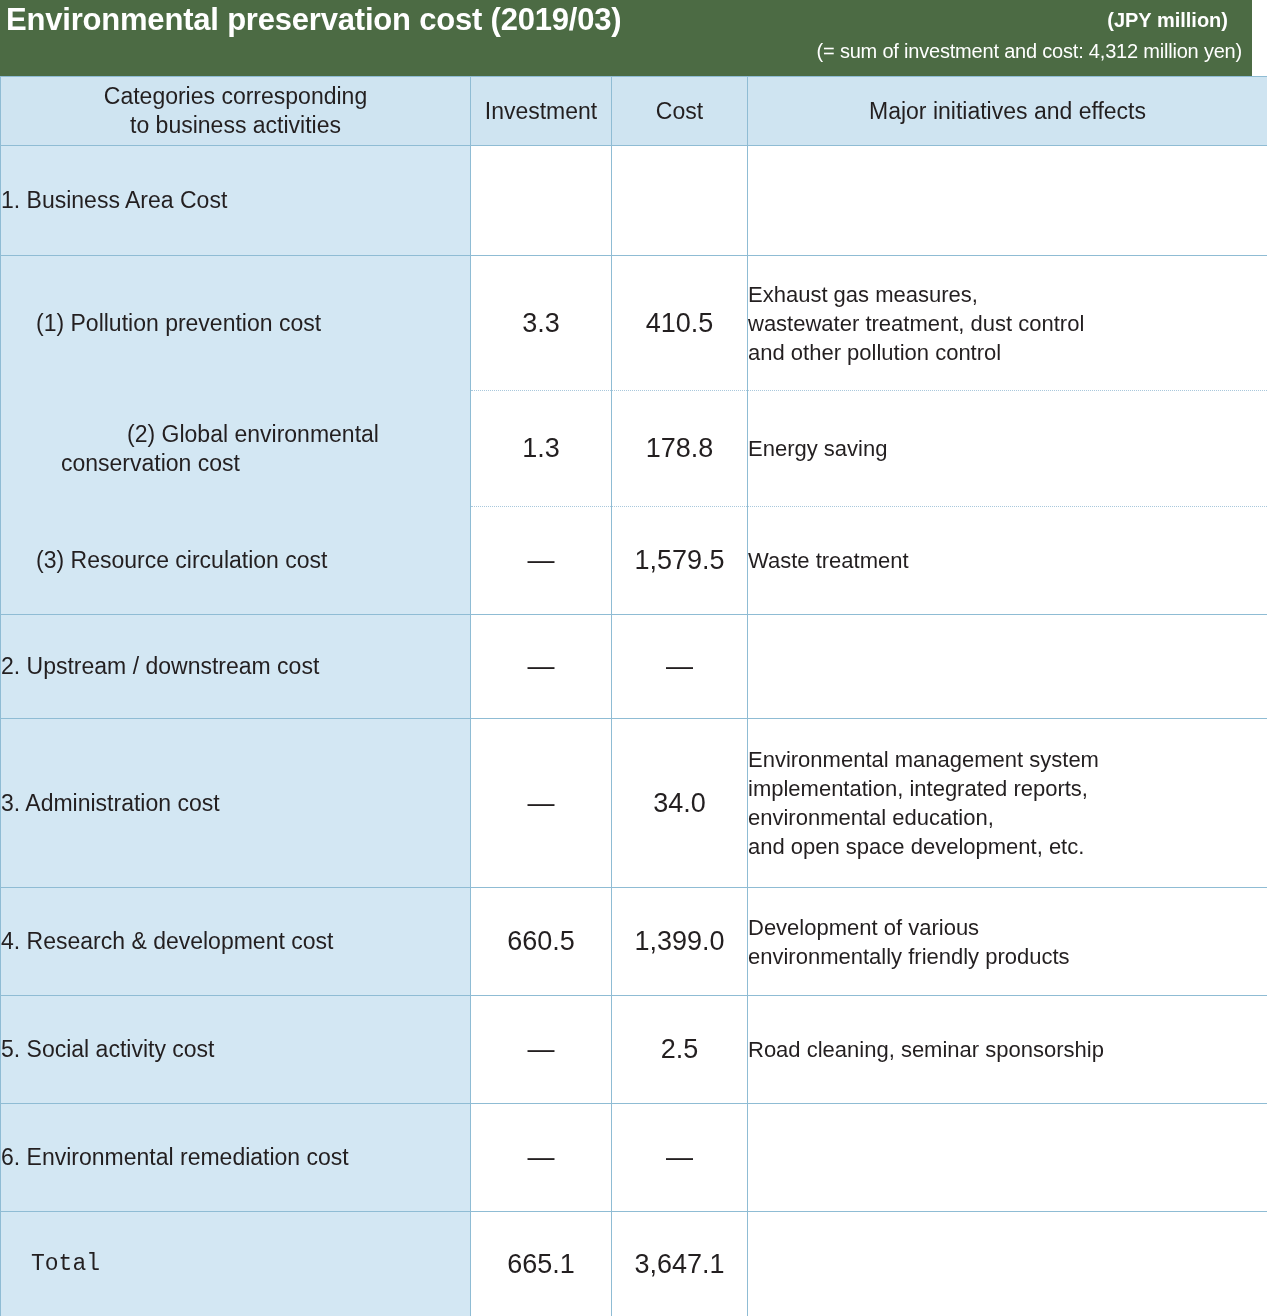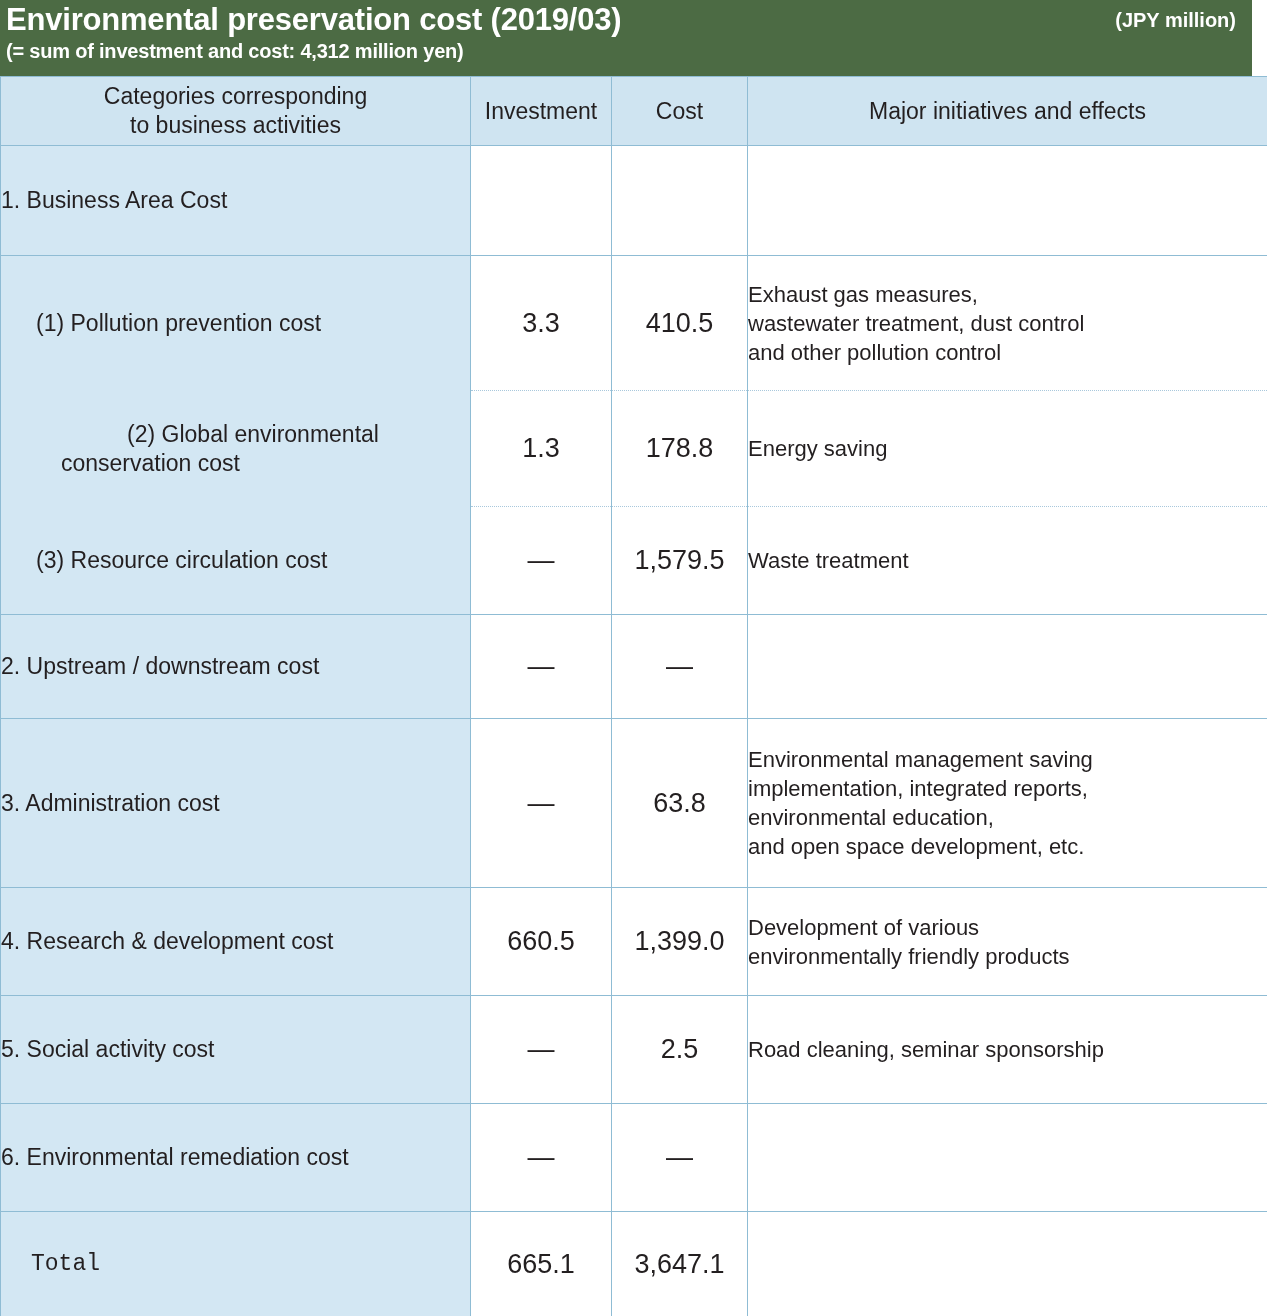--- a/index.html
+++ b/index.html
@@ -32,27 +32,28 @@
   .header-title {
     font-size: 31px;
     line-height: 36px;
     font-weight: bold;
     letter-spacing: -0.2px;
     white-space: nowrap;
   }
   .header-sub {
     font-size: 20px;
     line-height: 26px;
-    font-weight: bold;
+    font-weight: normal;
     letter-spacing: -0.2px;
     white-space: nowrap;
+    text-align: right;
   }
   .header-unit {
     position: absolute;
-    right: 16px;
+    right: 24px;
     top: 9px;
     font-size: 20px;
     font-weight: bold;
     white-space: nowrap;
   }
   
   table.eco {
     border-collapse: collapse;
     table-layout: fixed;
     width: 1267px;
@@ -206,23 +207,23 @@
       <tr style="height:104px;">
         <td class="cat">2. Upstream / downstream cost</td>
         <td class="num">—</td>
         <td class="num">—</td>
         <td class="desc"></td>
       </tr>
 
       <tr style="height:169px;">
         <td class="cat">3. Administration cost</td>
         <td class="num">—</td>
-        <td class="num">63.8</td>
-        <td class="desc">
-          <div>Environmental management saving</div>
+        <td class="num">34.0</td>
+        <td class="desc">
+          <div>Environmental management system</div>
           <div>implementation, integrated reports,</div>
           <div>environmental education,</div>
           <div>and open space development, etc.</div>
         </td>
       </tr>
 
       <tr style="height:108px;">
         <td class="cat">4. Research &amp; development cost</td>
         <td class="num">660.5</td>
         <td class="num">1,399.0</td>

